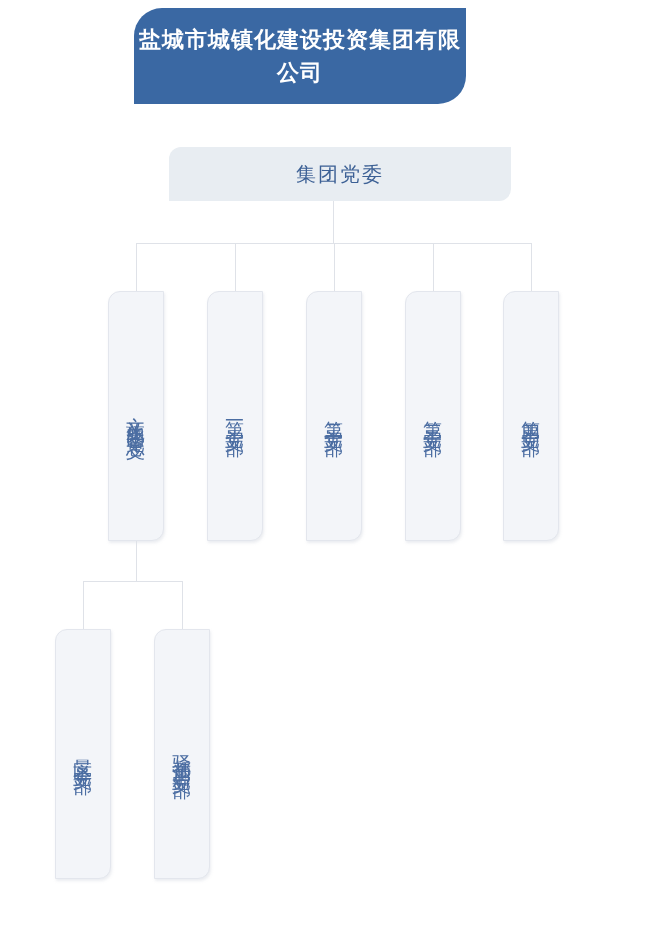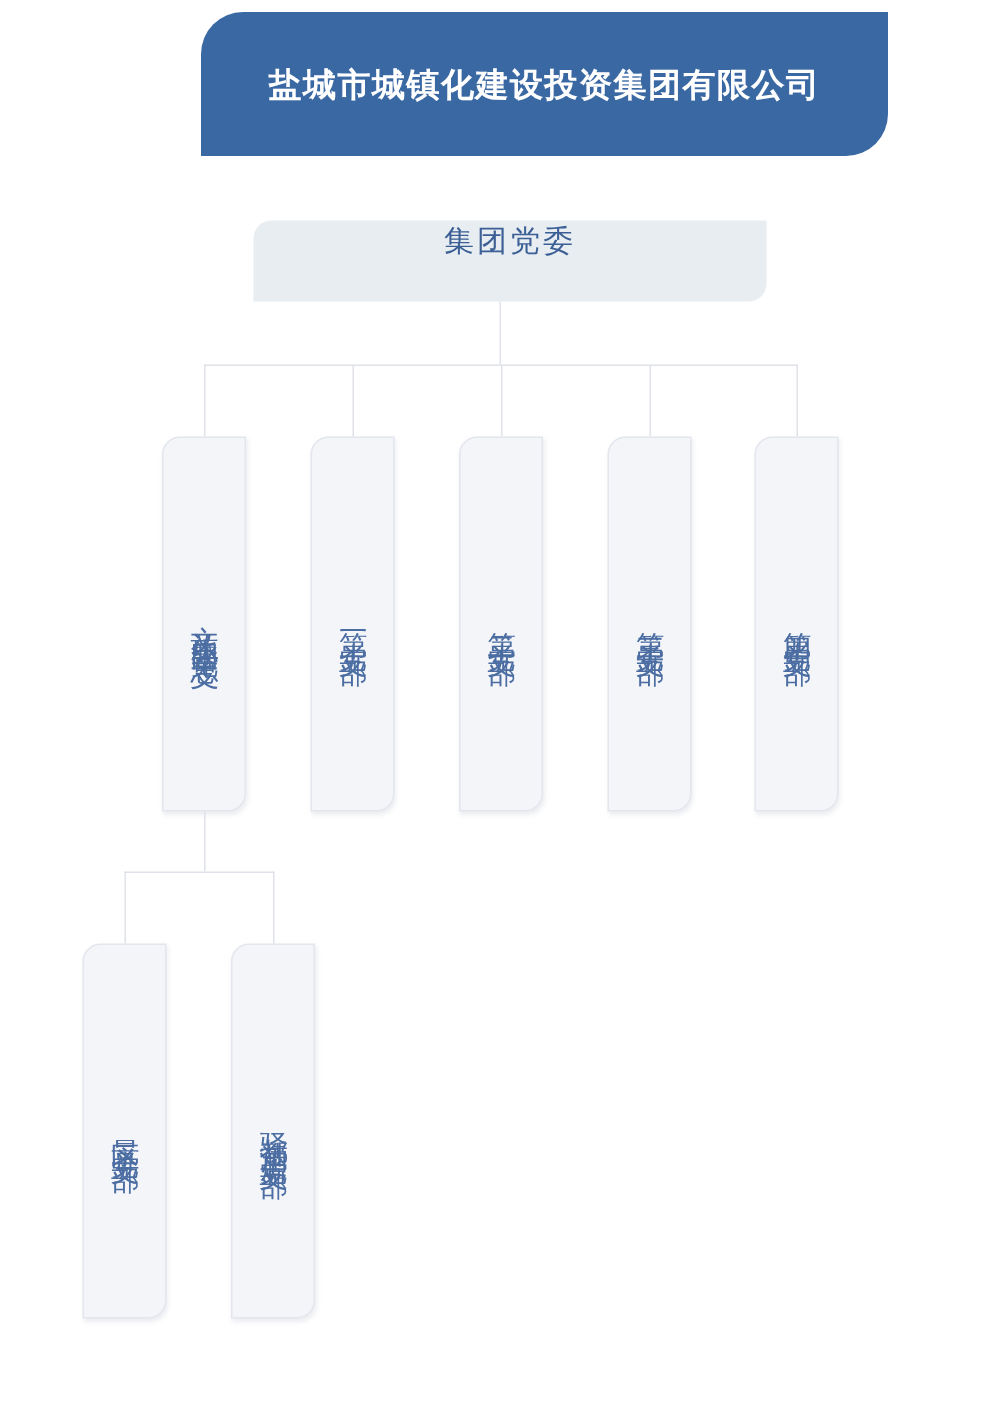--- a/index.html
+++ b/index.html
@@ -7,42 +7,42 @@
   .canvas {
     position: relative;
     width: 668px;
     height: 946px;
     background: #ffffff;
     overflow: hidden;
   }
   .title-box {
     position: absolute;
     left: 134px; top: 8px;
-    width: 458px; height: 96px;
+    width: 332px; height: 96px;
     background: #3a68a3;
     border-radius: 28px 0 28px 0;
     color: #ffffff;
     display: flex;
     flex-direction: column;
     align-items: center;
     justify-content: center;
     font-size: 22px;
     font-weight: bold;
     line-height: 33px;
     letter-spacing: 1px;
     text-align: center;
   }
   .root-box {
     position: absolute;
     left: 169px; top: 147px;
     width: 342px; height: 54px;
     background: #e8edf2;
     border-radius: 12px 0 12px 0;
     display: flex;
-    align-items: flex-start;
+    align-items: center;
     justify-content: center;
     font-size: 20px;
     color: #3c6095;
     letter-spacing: 2px;
   }
   .line {
     position: absolute;
     background: #dfe2e8;
   }
   .vbox {

